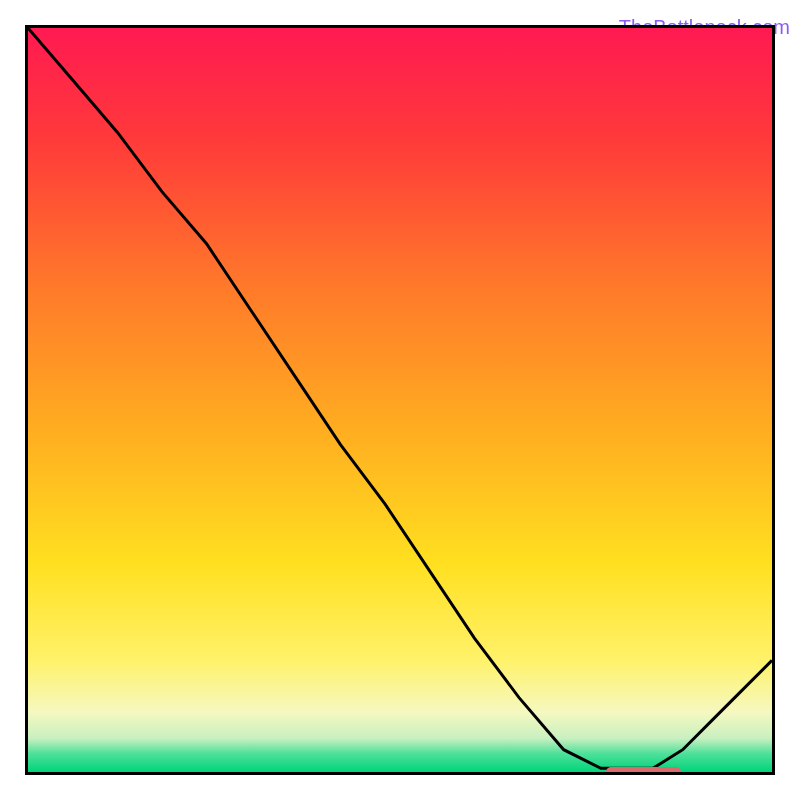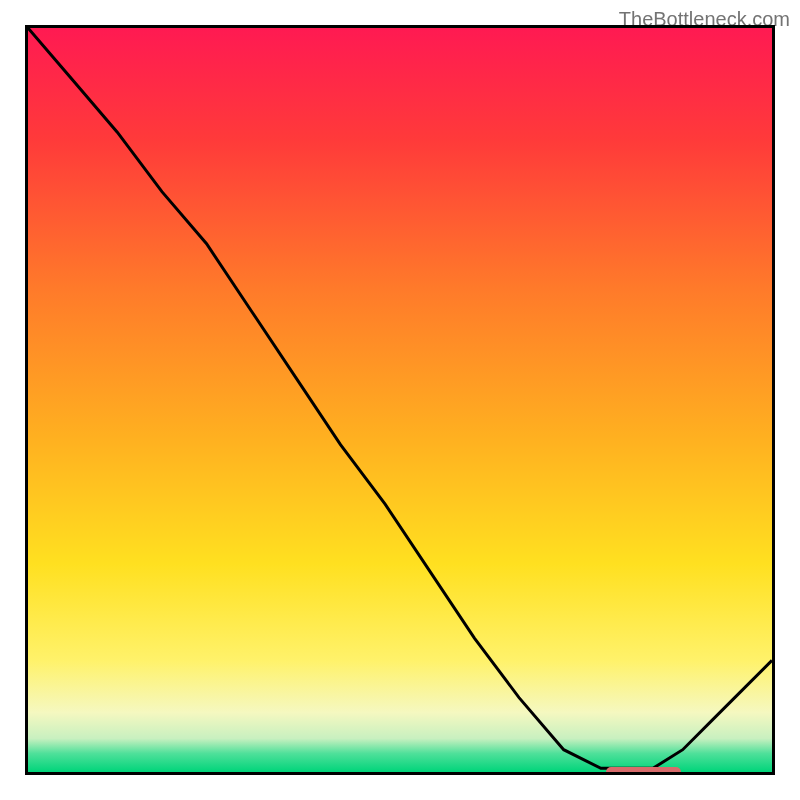--- a/index.html
+++ b/index.html
@@ -1,18 +1,18 @@
 <!DOCTYPE html>
 <html><head>
 <meta charset="utf-8">
 <style>
 * { margin: 0; padding: 0; box-sizing: border-box; }
 body { width: 800px; height: 800px; position: relative; font-family: Arial, sans-serif; }
 .container { width: 800px; height: 800px; position: relative; background: #fff; }
-.watermark { position: absolute; top: 8px; right: 10px; font-size: 20px; color: #737373; font-weight: 500; }
+.watermark { position: absolute; top: 16px; right: 10px; font-size: 20px; color: #8b5cf6; font-weight: 500; }
 .plot-area { position: absolute; left: 25px; top: 25px; width: 750px; height: 750px; border: 3px solid #000; overflow: hidden; }
 .gradient-bg { position: absolute; inset: 0; }
 .line-overlay { position: absolute; inset: 0; }
 .marker { position: absolute; height: 10px; background: #d86b6b; border-radius: 5px; }
 </style>
 </head>
 <body>
 
 <div class="container">
   <div class="watermark">TheBottleneck.com</div>

